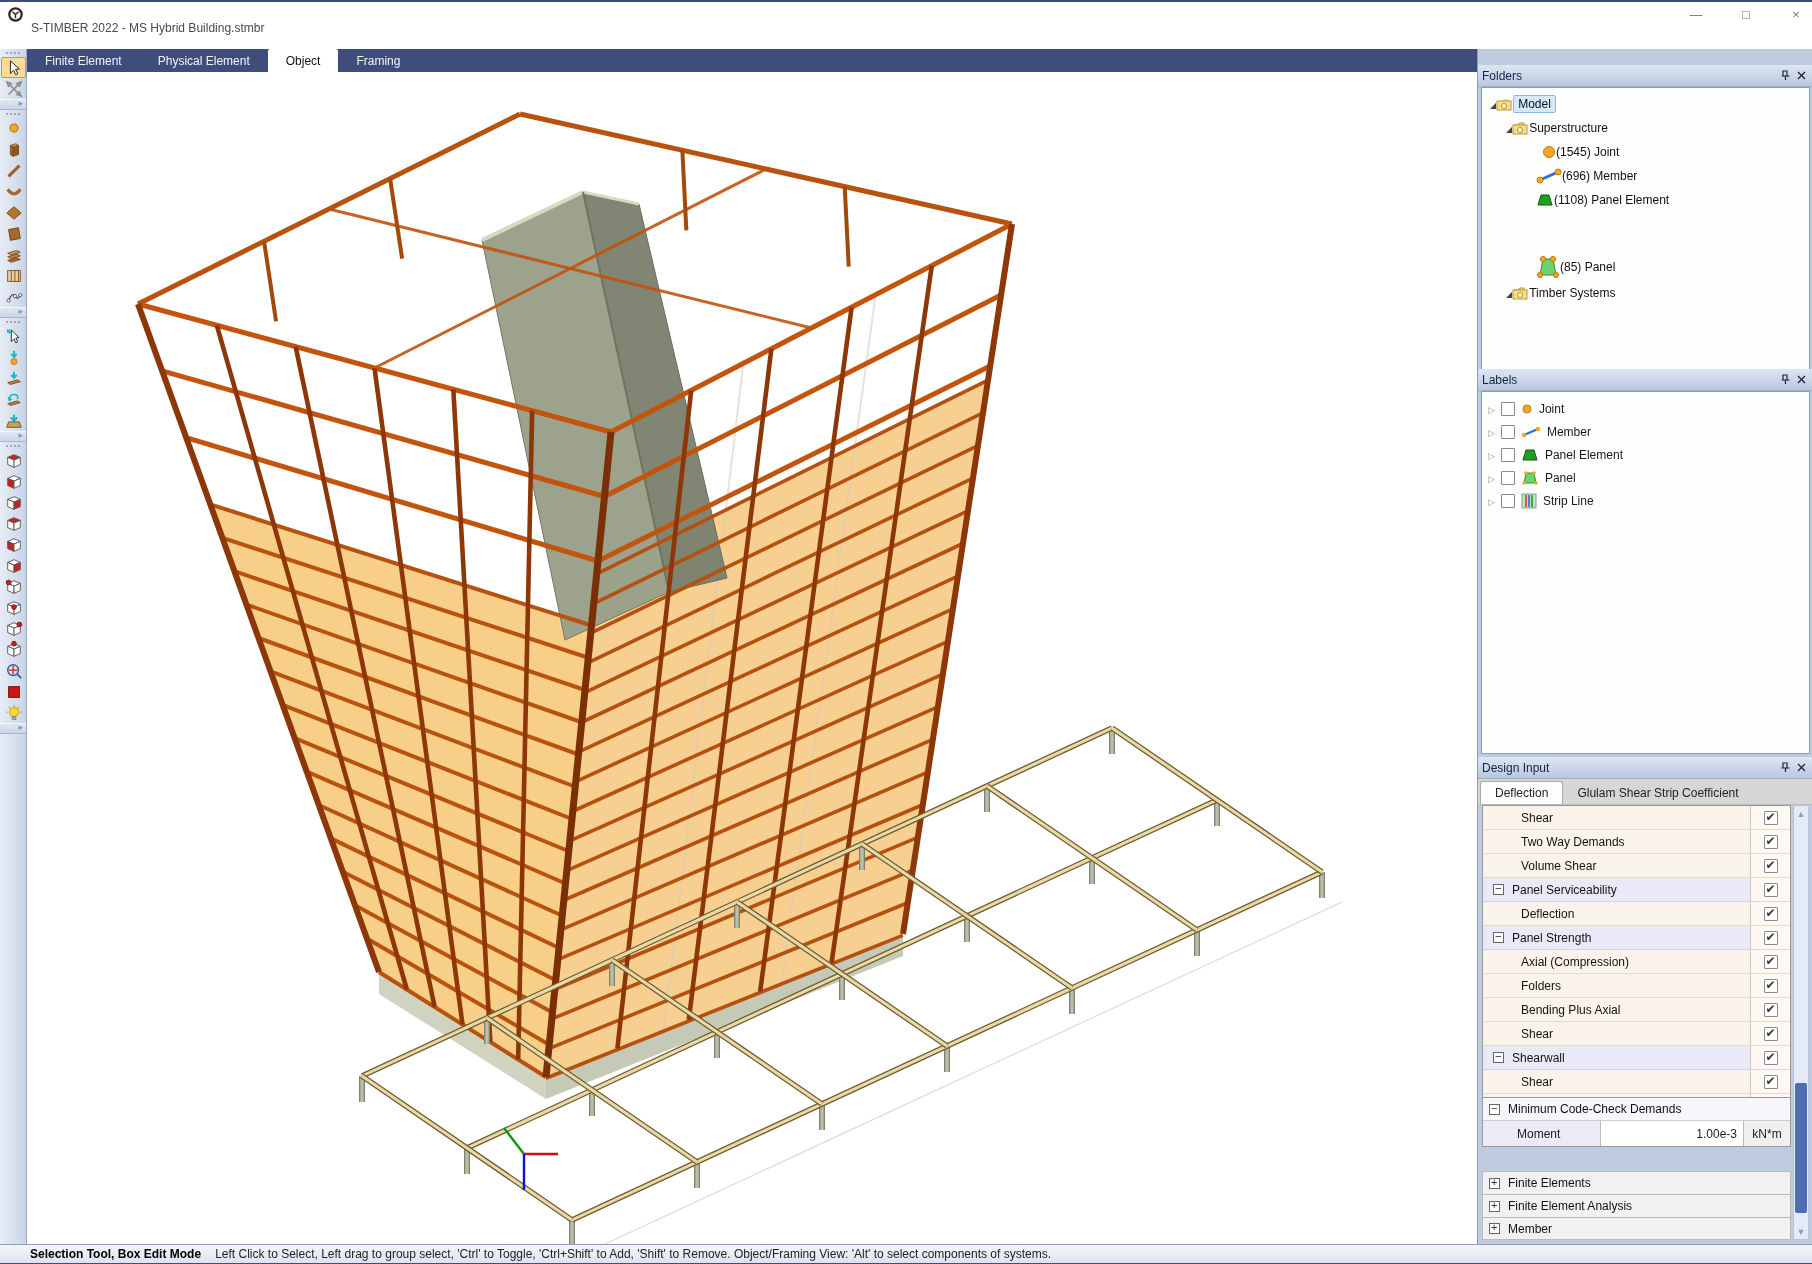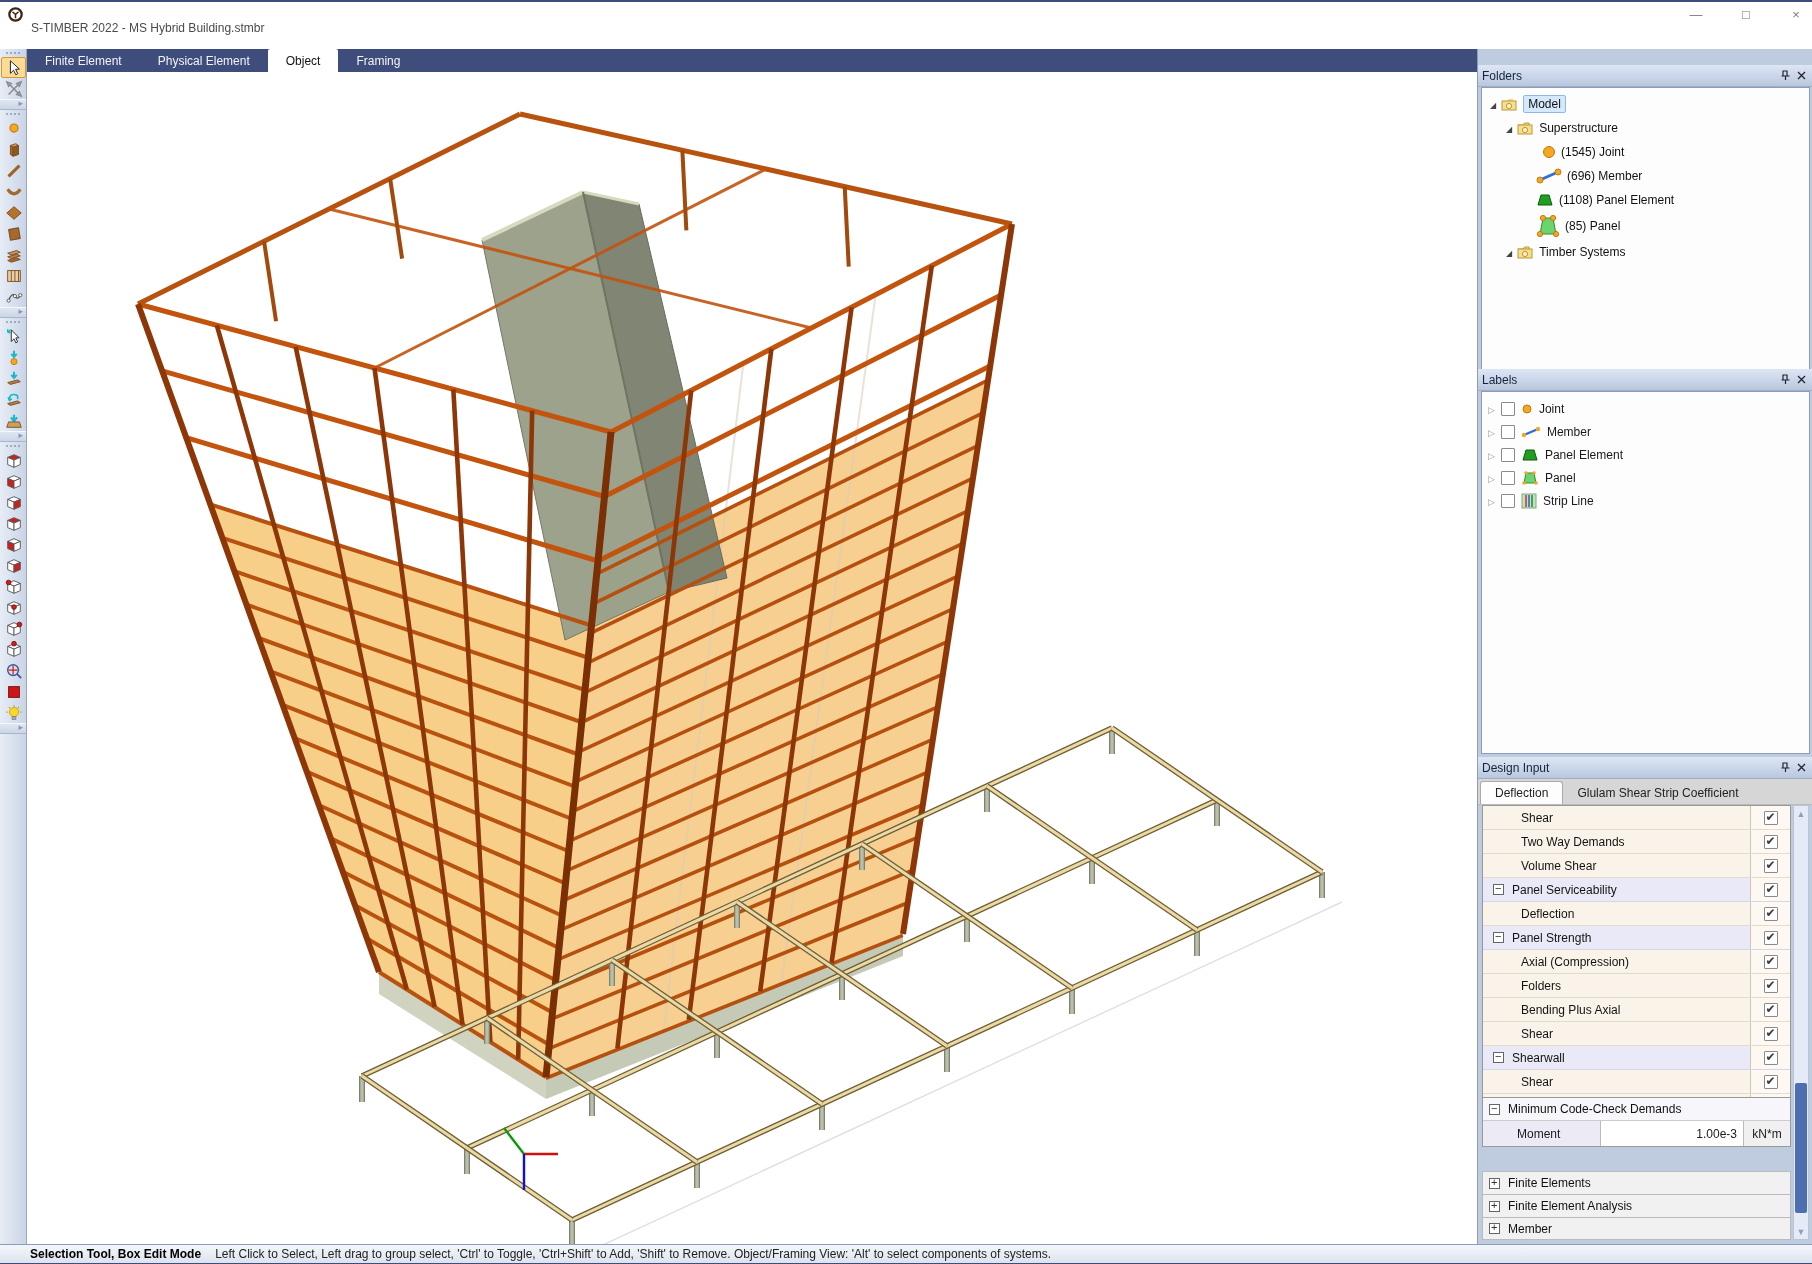--- a/index.html
+++ b/index.html
@@ -47,21 +47,21 @@
   .panel { position:absolute; left:0; width:335px; }
   .panel-head { height:22px; background:linear-gradient(#dde6f4,#b9c7de); border-bottom:1px solid #9fadc9;
     display:flex; align-items:center; padding:0 4px; color:#16243f; }
   .panel-head .ph-title { flex:1; }
   .ph-btn { width:16px; height:16px; display:flex; align-items:center; justify-content:center; color:#223; }
   .ph-btn svg { width:11px; height:11px; }
   .panel-body { position:absolute; left:3px; right:3px; top:22px; bottom:3px; background:#fdfdfd; border:1px solid #8d9cbd; overflow:hidden; }
 
   
   .tree { padding:4px 0 0 2px; }
-  .tree-row { height:24px; display:flex; align-items:center; gap:5px; }
+  .tree-row { height:24px; display:flex; align-items:center; }
   .exp-open::before { content:"◢"; font-size:8px; color:#444; }
   .exp-closed::before { content:"▷"; font-size:9px; color:#999; }
   .tree-label { color:#111; }
   .tree-label.selected { background:#d6e9fb; border:1px solid #8cb8e6; border-radius:2px; padding:1px 4px; }
   .tico { flex:0 0 auto; }
   .folders-footer { position:absolute; left:3px; right:3px; bottom:3px; height:24px; background:linear-gradient(#f4f6fa,#dbe2ee);
     border:1px solid #8d9cbd; border-top:1px solid #aab6cf; display:flex; align-items:center; gap:6px; padding:0 6px; color:#222; }
 
   
   .lbl-row { height:23px; display:flex; align-items:center; gap:6px; padding-left:6px; }
@@ -609,21 +609,21 @@
                 <circle cx="22" cy="4" r="3" fill="#f5a623" stroke="#c07b10"></circle>
               </svg>
             <span class="tree-label">(696) Member</span>
           </div>
           <div class="tree-row" style="padding-left:52px;">
             <svg class="tico" width="18" height="14" viewBox="0 0 18 14">
                 <path d="M5 2 L13 2 L16 12 L2 12 Z" fill="#1f9e1f" stroke="#0c5c0c"></path>
               </svg>
             <span class="tree-label">(1108) Panel Element</span>
           </div>
-          <div class="tree-row" style="height:28px;padding-left:52px;">
+          <div class="tree-row" style="height:28px;padding-left:52px;margin-top:41px;">
             <svg class="tico" width="24" height="24" viewBox="0 0 24 24">
                 <path d="M7 4 L17 4 L20 20 L4 20 Z" fill="#6dd36d" stroke="#2f8f2f"></path>
                 <circle cx="7" cy="4" r="2.6" fill="#f5a623" stroke="#c07b10"></circle>
                 <circle cx="17" cy="4" r="2.6" fill="#f5a623" stroke="#c07b10"></circle>
                 <circle cx="20" cy="20" r="2.6" fill="#f5a623" stroke="#c07b10"></circle>
                 <circle cx="4" cy="20" r="2.6" fill="#f5a623" stroke="#c07b10"></circle>
               </svg>
             <span class="tree-label">(85) Panel</span>
           </div>
           <div class="tree-row" style="padding-left:22px;">

